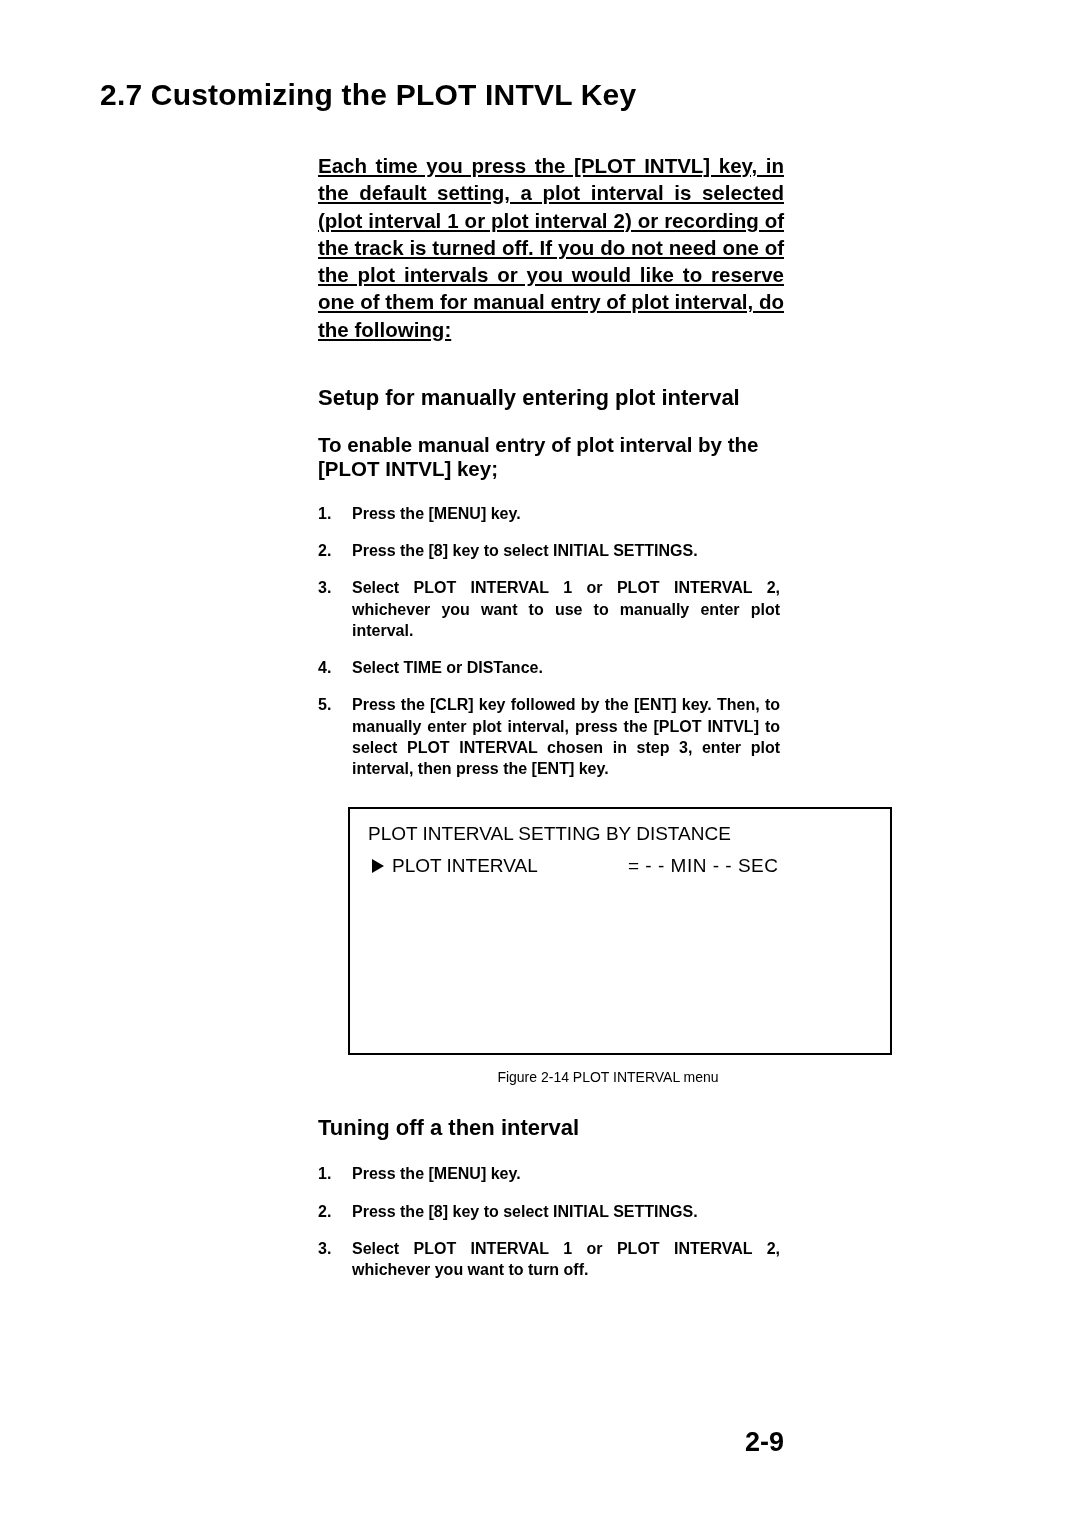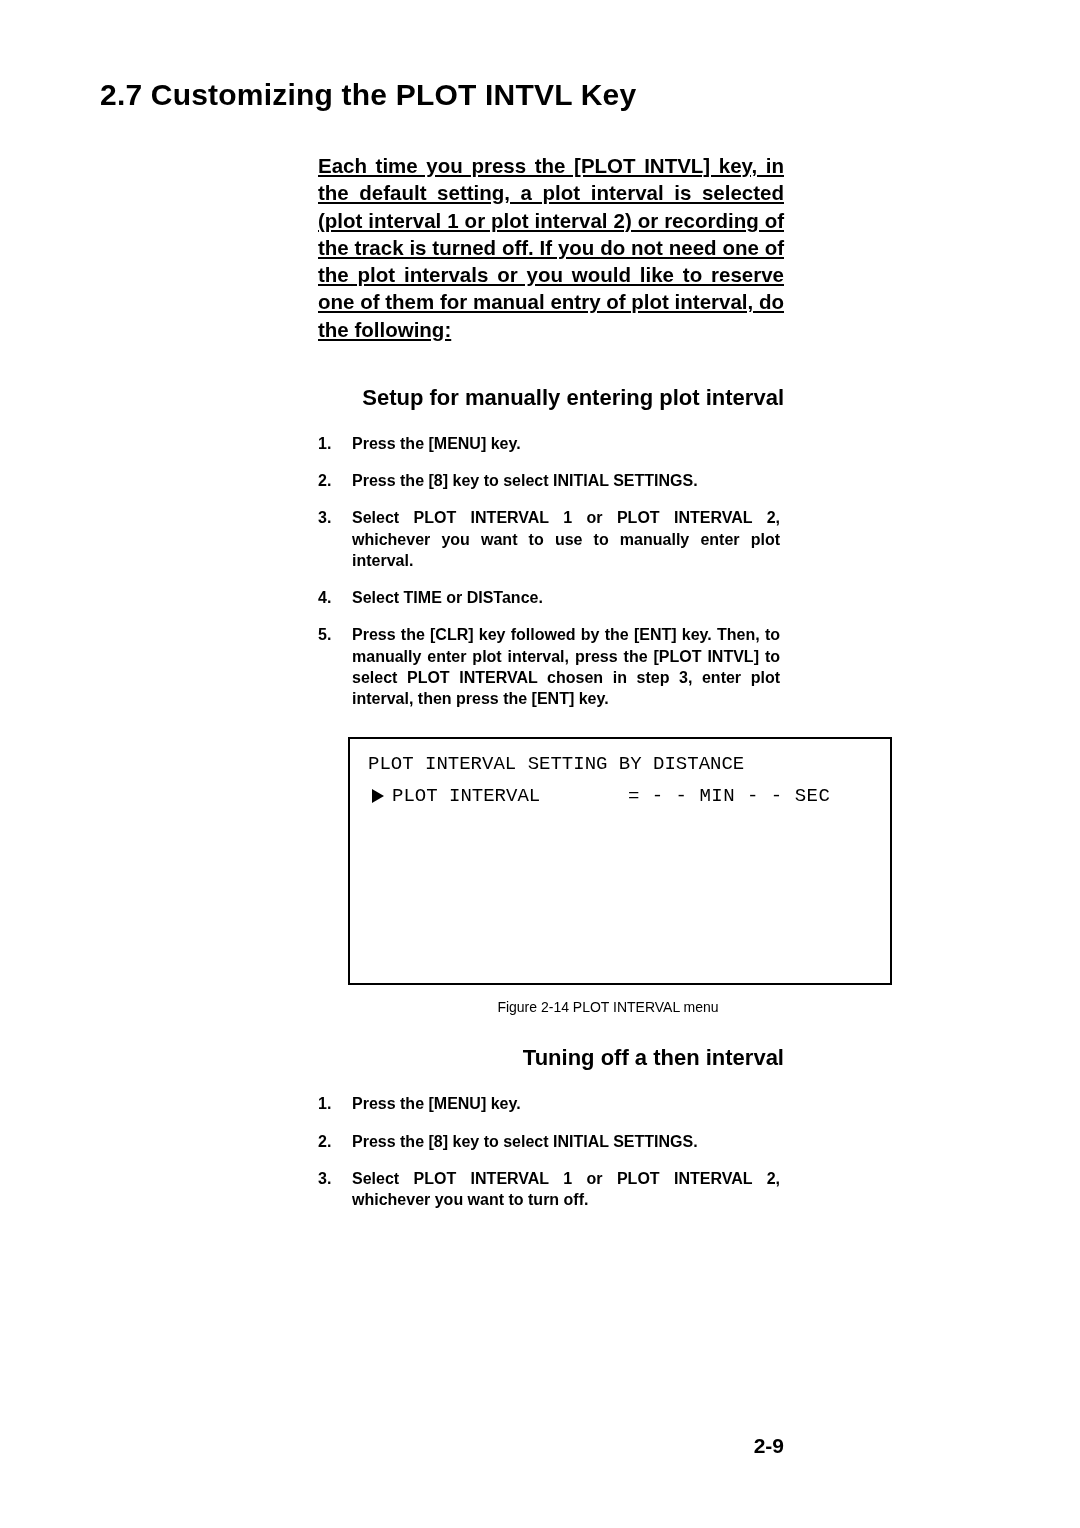--- a/index.html
+++ b/index.html
@@ -36,21 +36,20 @@
     font-size: 20.5px;
     line-height: 1.33;
     text-align: justify;
     margin: 0 0 42px 0;
     text-decoration: underline;
   }
   h2.sub-heading {
     font-size: 22px;
     font-weight: bold;
     margin: 0 0 22px 0;
-    text-align: right;
   }
   .lead-line {
     font-weight: bold;
     font-size: 20.5px;
     margin: 0 0 22px 0;
   }
   ol.steps {
     list-style: none;
     padding: 0;
     margin: 0 4px 28px 0;
@@ -72,21 +71,21 @@
     left: 0;
     top: 0;
   }
   .figure-box {
     border: 2px solid #000;
     margin: 0 0 14px 30px;
     width: 544px;
     height: 248px;
     box-sizing: border-box;
     padding: 14px 16px;
-    font-family: Liberation Mono, monospace;
+    font-family: Liberation Sans, sans-serif;
     font-size: 19px;
     font-weight: normal;
   }
   .figure-title {
     margin: 0 0 10px 2px;
   }
   .figure-row {
     display: flex;
     align-items: center;
   }
@@ -109,37 +108,38 @@
     font-weight: normal;
     text-align: center;
     margin: 10px 0 30px -60px;
     width: 700px;
   }
   .page-number {
     position: absolute;
     right: 100px;
     bottom: 70px;
     font-weight: bold;
-    font-size: 21px;
+    font-size: 27px;
   }
 </style>
 </head>
 <body>
 
 <div class="page">
   <div class="content">
 
     <h1 class="section-title">2.7 Customizing the PLOT INTVL Key</h1>
 
     <div class="body-col">
 
       <p class="intro-para">Each time you press the [PLOT INTVL] key, in the default setting, a plot interval is selected (plot interval 1 or plot interval 2) or recording of the track is turned off. If you do not need one of the plot intervals or you would like to reserve one of them for manual entry of plot interval, do the following:</p>
 
       <h2 class="sub-heading">Setup for manually entering plot interval</h2>
 
+      <p class="lead-line">To enable manual entry of plot interval by the [PLOT INTVL] key;</p>
 
       <ol class="steps">
         <li>Press the [MENU] key.</li>
         <li>Press the [8] key to select INITIAL SETTINGS.</li>
         <li>Select PLOT INTERVAL 1 or PLOT INTERVAL 2, whichever you want to use to manually enter plot interval.</li>
         <li>Select TIME or DISTance.</li>
         <li>Press the [CLR] key followed by the [ENT] key. Then, to manually enter plot interval, press the [PLOT INTVL] to select PLOT INTERVAL chosen in step 3, enter plot interval, then press the [ENT] key.</li>
       </ol>
 
       <div class="figure-box">

